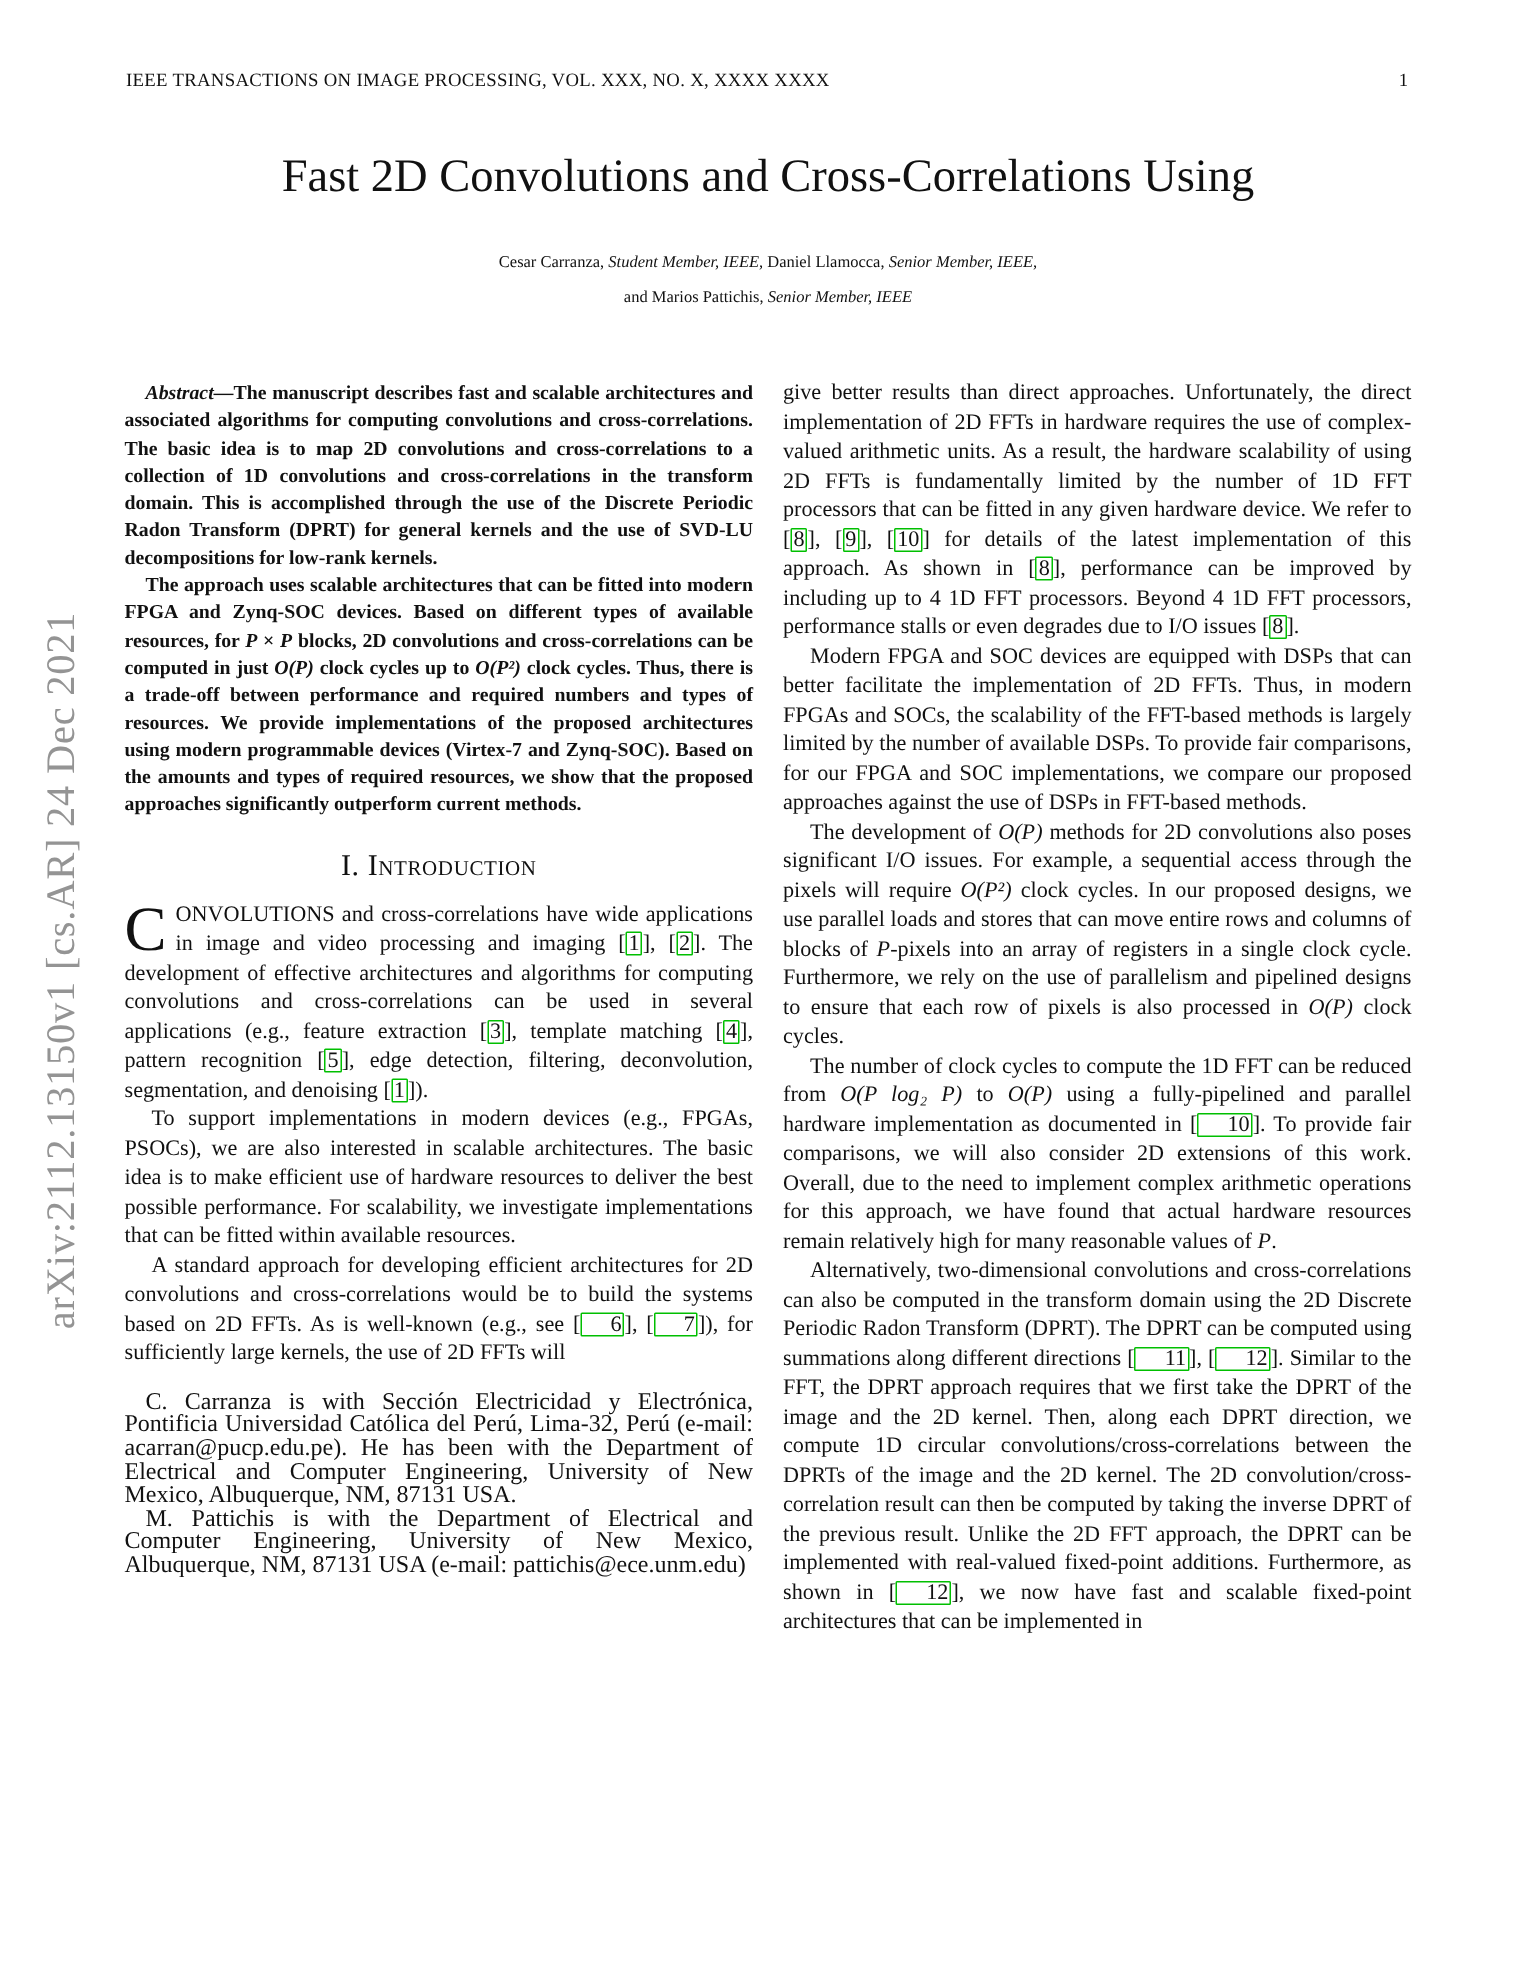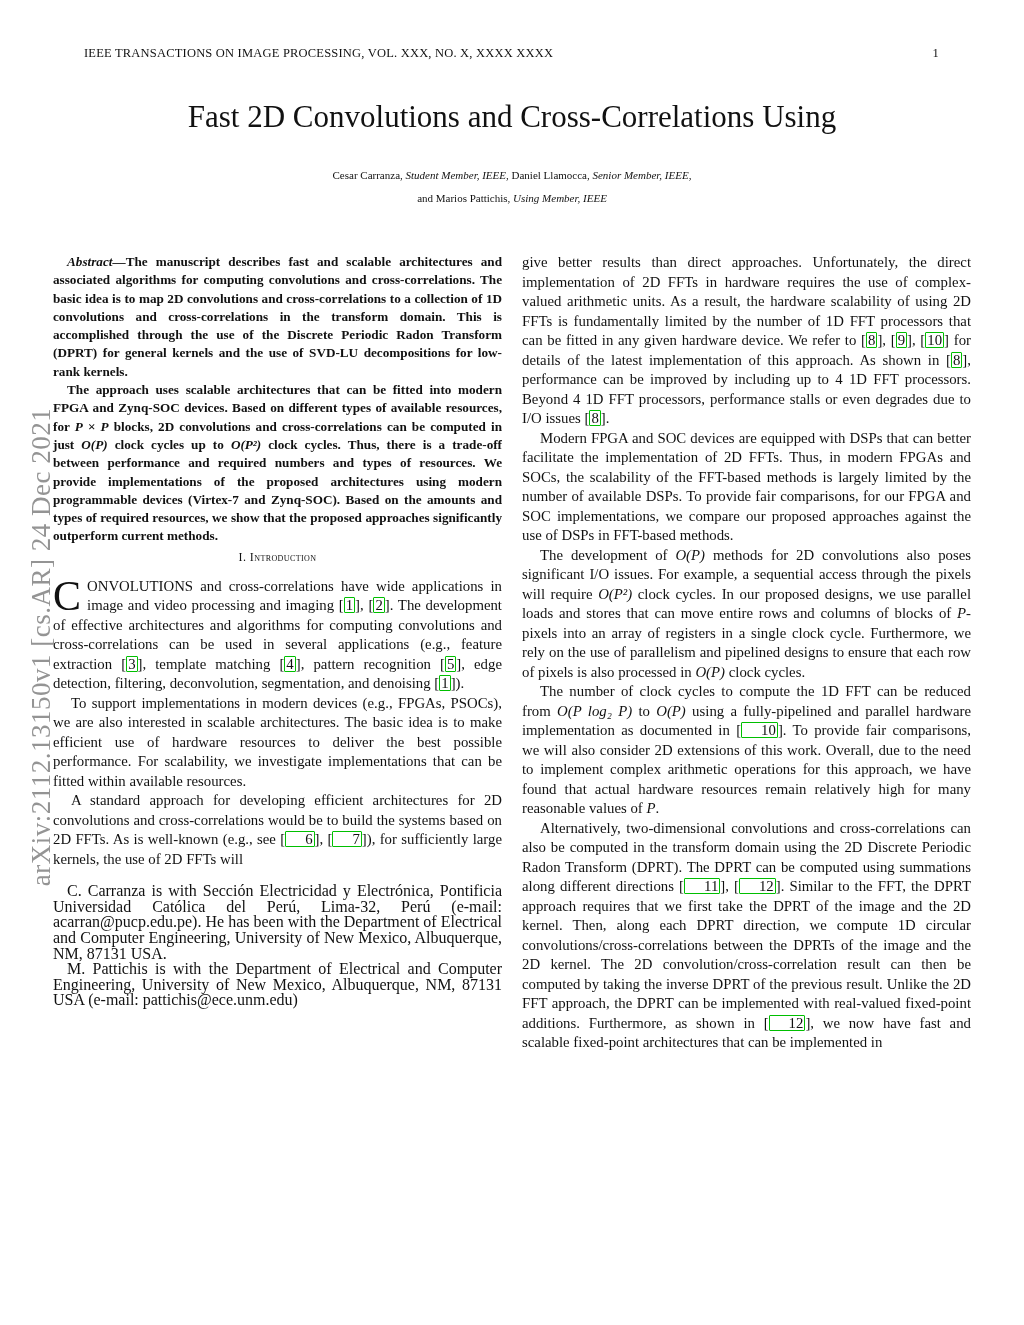--- a/index.html
+++ b/index.html
@@ -25,39 +25,39 @@
   .paper-title {
     font-size: 31px;
     line-height: 47px;
     font-weight: normal;
   }
   .authors { margin-top: 24px; font-size: 11px; line-height: 23px; }
   .authors .it { font-style: italic; }
   .columns {
     display: flex;
     gap: 20px;
-    padding: 0 53px;
+    padding: 0 83px;
     margin-top: 43px;
   }
   .col { flex: 1 1 0; min-width: 0; }
   .abstract-p, .index-p {
     font-weight: bold;
     font-size: 13.2px;
     line-height: 18.3px;
     text-align: justify;
     text-indent: 14px;
   }
   .abstract-p .lead, .index-p .lead { font-style: italic; }
   .index-p { margin-top: 12px; }
   .section-heading {
     text-align: center;
     font-variant: small-caps;
-    font-size: 12px;
+    font-size: 20px;
     letter-spacing: 0.4px;
-    margin-top: 4px;
+    margin-top: 20px;
     margin-bottom: 12px;
   }
   .body-p {
     font-size: 14.8px;
     line-height: 19.5px;
     text-align: justify;
     text-indent: 18px;
   }
   .body-p.no-indent { text-indent: 0; }
   .dropcap {
@@ -105,21 +105,21 @@
     <span>IEEE TRANSACTIONS ON IMAGE PROCESSING, VOL. XXX, NO. X, XXXX XXXX</span>
     <span>1</span>
   </div>
 
   <div class="title-block">
     <div class="paper-title">
       <div>Fast 2D Convolutions and Cross-Correlations Using</div>
     </div>
     <div class="authors">
       <div><span>Cesar Carranza, </span><span class="it">Student Member, IEEE,</span><span> Daniel Llamocca, </span><span class="it">Senior Member, IEEE,</span></div>
-      <div><span>and Marios Pattichis, </span><span class="it">Using Member, IEEE</span></div>
+      <div><span>and Marios Pattichis, </span><span class="it">Senior Member, IEEE</span></div>
     </div>
   </div>
 
   <div class="columns">
 
     <div class="col">
       <p class="abstract-p"><span class="lead">Abstract—</span><span>The manuscript describes fast and scalable architectures and associated algorithms for computing convolutions and cross-correlations. The basic idea is to map 2D convolutions and cross-correlations to a collection of 1D convolutions and cross-correlations in the transform domain. This is accomplished through the use of the Discrete Periodic Radon Transform (DPRT) for general kernels and the use of SVD-LU decompositions for low-rank kernels.</span></p>
       <p class="abstract-p"><span>The approach uses scalable architectures that can be fitted into modern FPGA and Zynq-SOC devices. Based on different types of available resources, for <i class="mv">P</i> × <i class="mv">P</i> blocks, 2D convolutions and cross-correlations can be computed in just <i class="mv">O(P)</i> clock cycles up to <i class="mv">O(P²)</i> clock cycles. Thus, there is a trade-off between performance and required numbers and types of resources. We provide implementations of the proposed architectures using modern programmable devices (Virtex-7 and Zynq-SOC). Based on the amounts and types of required resources, we show that the proposed approaches significantly outperform current methods.</span></p>
 
 

